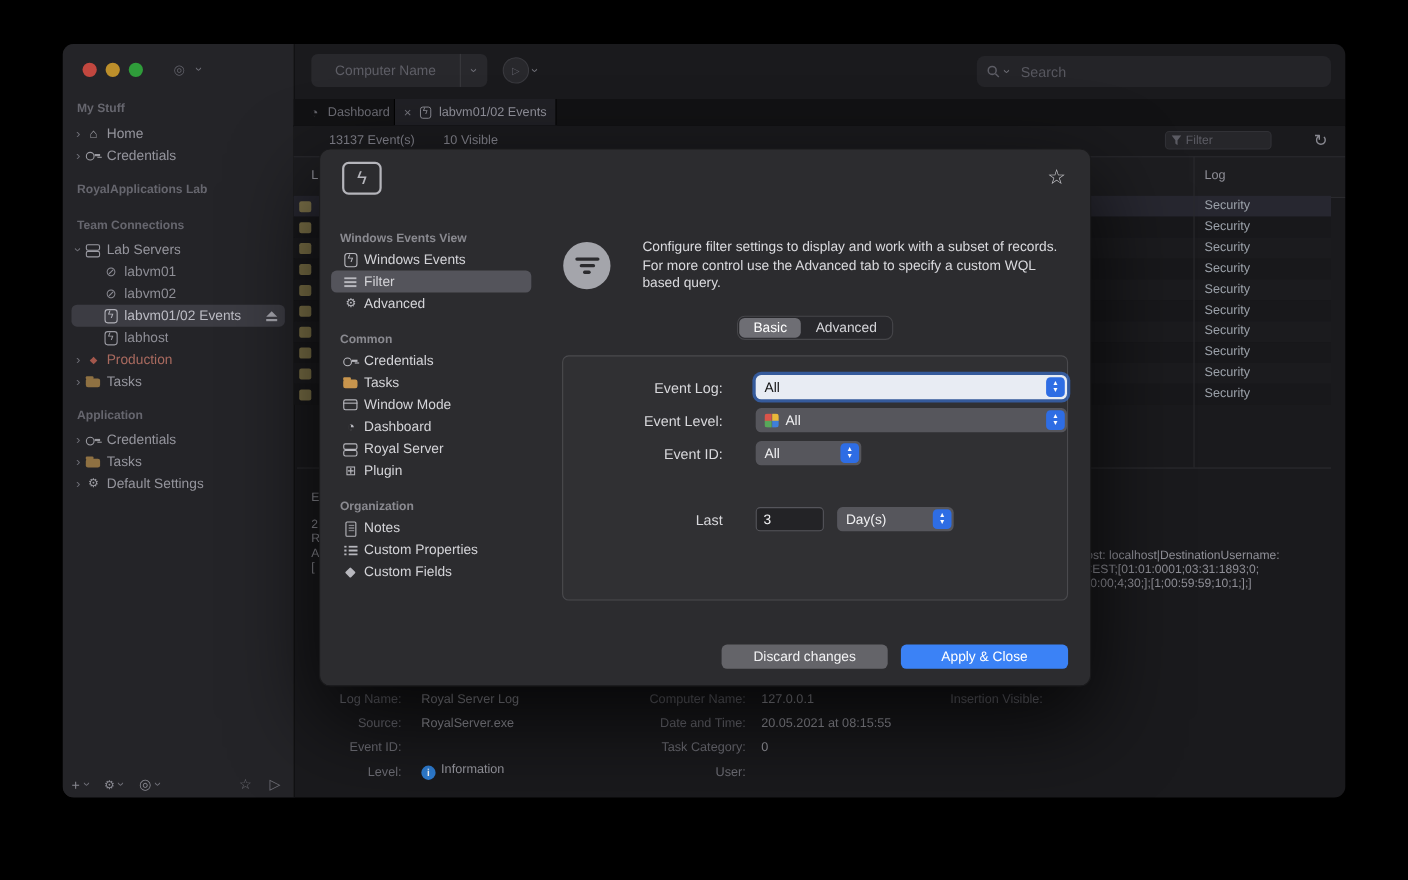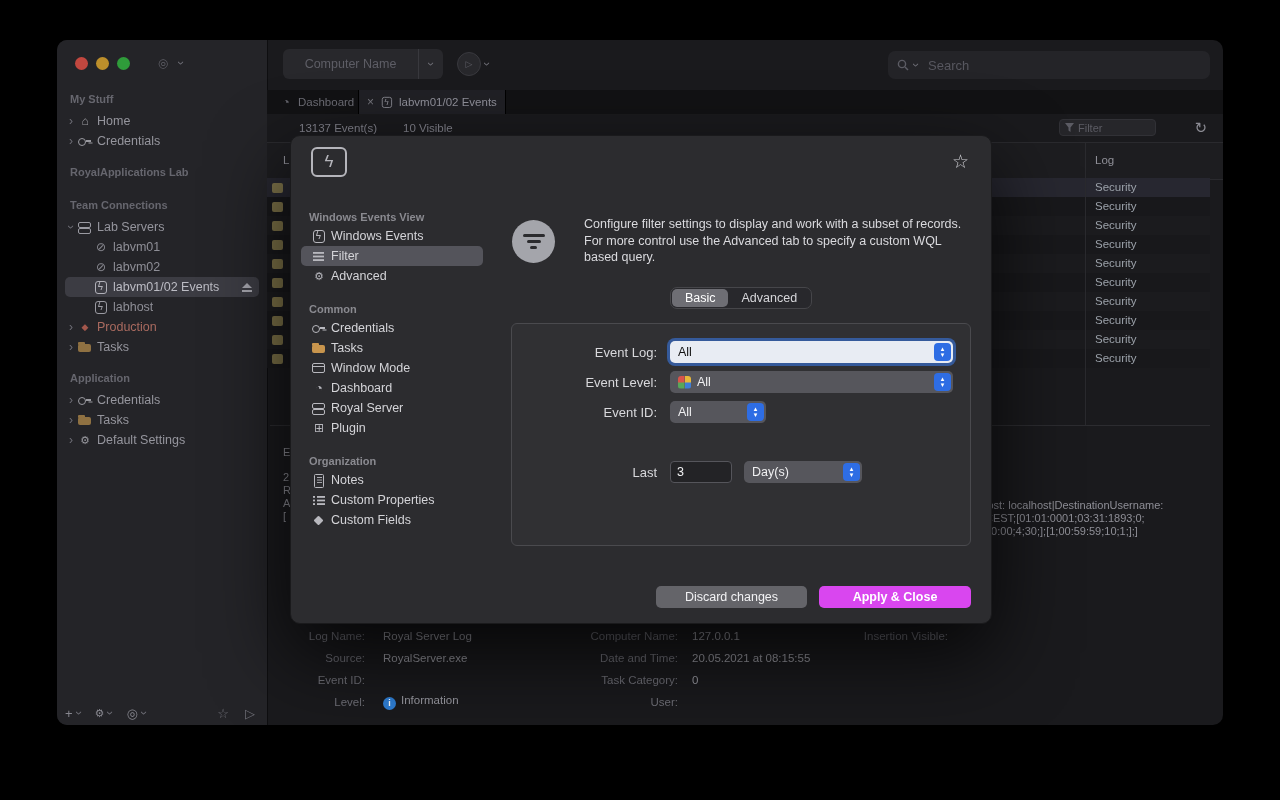--- a/index.html
+++ b/index.html
@@ -95,36 +95,36 @@
   .fcircle{left:221px;top:84px;width:43px;height:43px;border-radius:50%;background:#a4a5ab;
     display:flex;flex-direction:column;align-items:center;justify-content:center;}
   .fcircle i{display:block;height:3px;border-radius:2px;background:#2b2b2e;margin:1.6px 0;}
   .dpara{left:293px;top:80px;width:384px;font-size:12.5px;line-height:16.5px;color:#dadade;}
   .segwrap{left:220px;top:151px;width:460px;display:flex;justify-content:center;}
   .segctl{display:inline-flex;background:#28282c;border:1px solid #46464a;border-radius:7px;padding:1px;}
   .seg{padding:2px 13px;font-size:12.5px;color:#d6d6da;border-radius:5px;}
   .seg.on{background:#6e6e74;color:#fff;}
   .gbox{left:220px;top:187px;width:460px;height:223px;border:1px solid #4a4a4e;border-radius:6px;background:rgba(255,255,255,.02);box-sizing:border-box;}
   .frow{position:absolute;left:0;right:0;height:22px;display:flex;align-items:center;}
-  .flab{width:145px;flex:none;text-align:right;padding-right:13px;font-size:13px;color:#d8d8dc;}
+  .flab{width:145px;flex:none;text-align:right;padding-right:30px;font-size:13px;color:#d8d8dc;}
   .dd{position:relative;height:22px;background:#56565c;border-radius:5px;display:flex;align-items:center;
     padding-left:8px;font-size:12.5px;color:#f0f0f2;box-sizing:border-box;}
   .dd.focus{background:#e8ecf3;color:#111;box-shadow:0 0 0 3px rgba(59,126,240,.55);}
   .step{position:absolute;right:2px;top:2px;bottom:2px;width:17px;border-radius:4px;background:#2e6de4;color:#fff;
     display:flex;flex-direction:column;align-items:center;justify-content:center;}
   .step::before{content:"▴";font-size:7px;line-height:6px;}
   .step::after{content:"▾";font-size:7px;line-height:6px;}
   .lvlico{width:13px;height:13px;border-radius:3px;margin-right:6px;flex:none;
     background-image:linear-gradient(#d9544a,#d9544a),linear-gradient(#e8b83a,#e8b83a),linear-gradient(#58a85a,#58a85a),linear-gradient(#3f7fd9,#3f7fd9);
     background-size:50% 50%;background-position:0 0,100% 0,0 100%,100% 100%;background-repeat:no-repeat;}
   .tin{background:#232326;border:1px solid #55555b;border-radius:4px;color:#f0f0f2;font-size:12.5px;
     padding:0 6px;width:62px;height:22px;box-sizing:border-box;outline:none;}
   .btn{position:absolute;top:450px;height:22px;border-radius:5px;font-size:12.5px;display:flex;align-items:center;justify-content:center;color:#f2f2f4;}
   .btn.gray{background:#646469;}
-  .btn.blue{background:#d946ef;color:#fff;font-weight:bold;}
+  .btn.blue{background:#3b82f6;color:#fff;}
 </style>
 </head>
 <body>
 
 <div class="a window">
 
   <div class="a sidebar">
     <div class="a tl">
       <span class="r"></span>
       <span class="y"></span>
@@ -443,21 +443,21 @@
     <div class="frow" style="top:77px;">
       <span class="flab">Event ID:</span>
       <div class="dd" style="width:96px;">
         <span>All</span>
         <span class="step"></span>
       </div>
     </div>
     <div class="frow" style="top:137px;">
       <span class="flab">Last</span>
       <input class="tin" value="3" style="">
-      <div class="dd" style="width:118px;margin-left:12px;">
+      <div class="dd" style="width:106px;margin-left:12px;">
         <span>Day(s)</span>
         <span class="step"></span>
       </div>
     </div>
   </div>
 
   <div class="btn gray" style="right:184px;width:151px;">Discard changes</div>
   <div class="btn blue" style="right:20px;width:152px;">Apply &amp; Close</div>
 </div>
 

